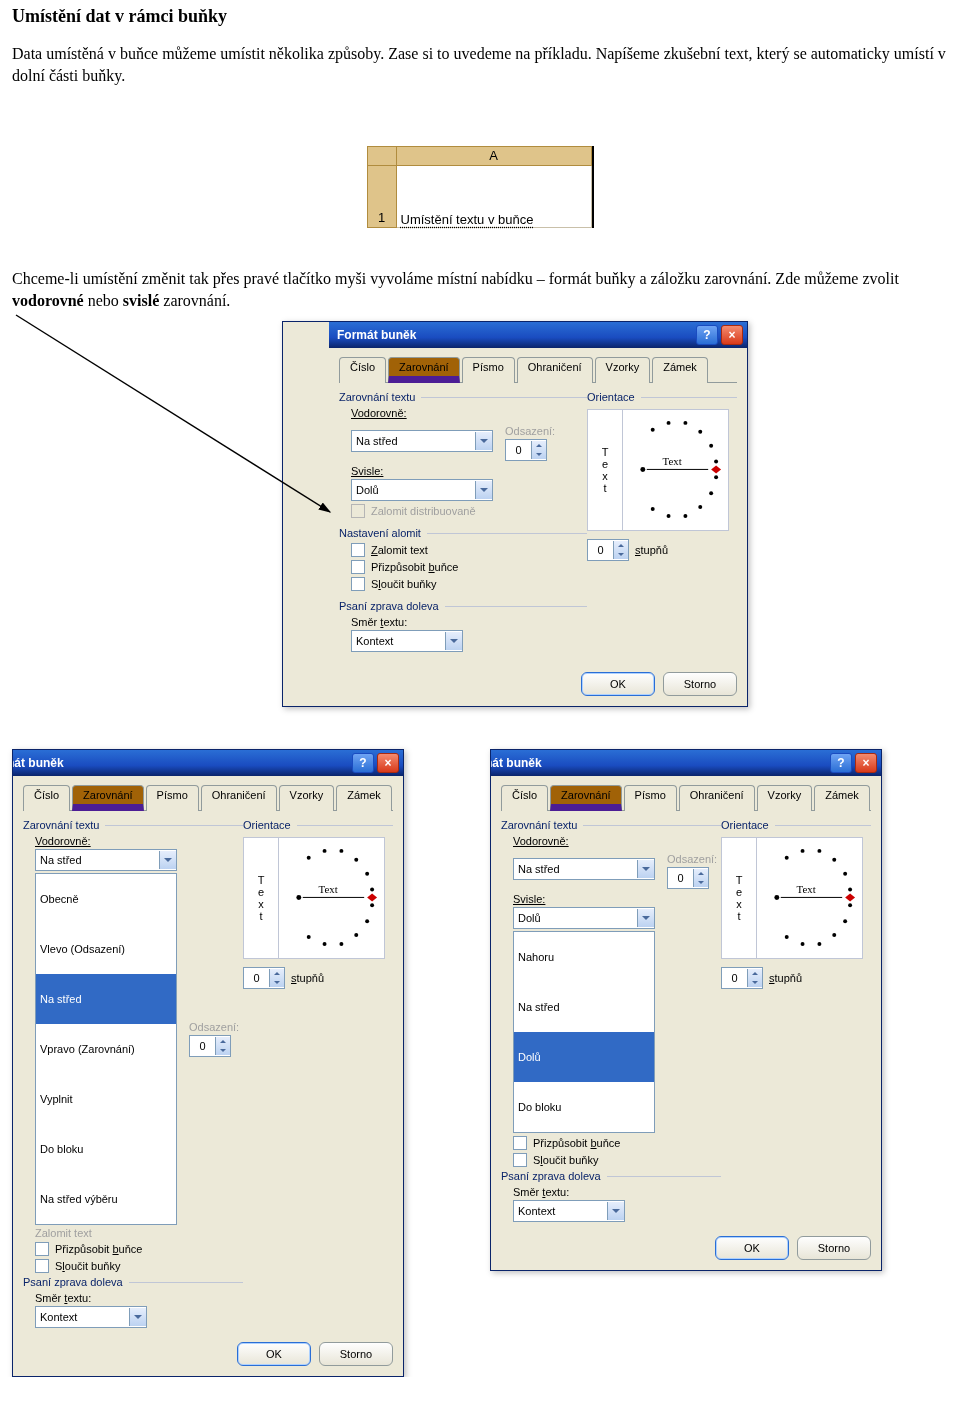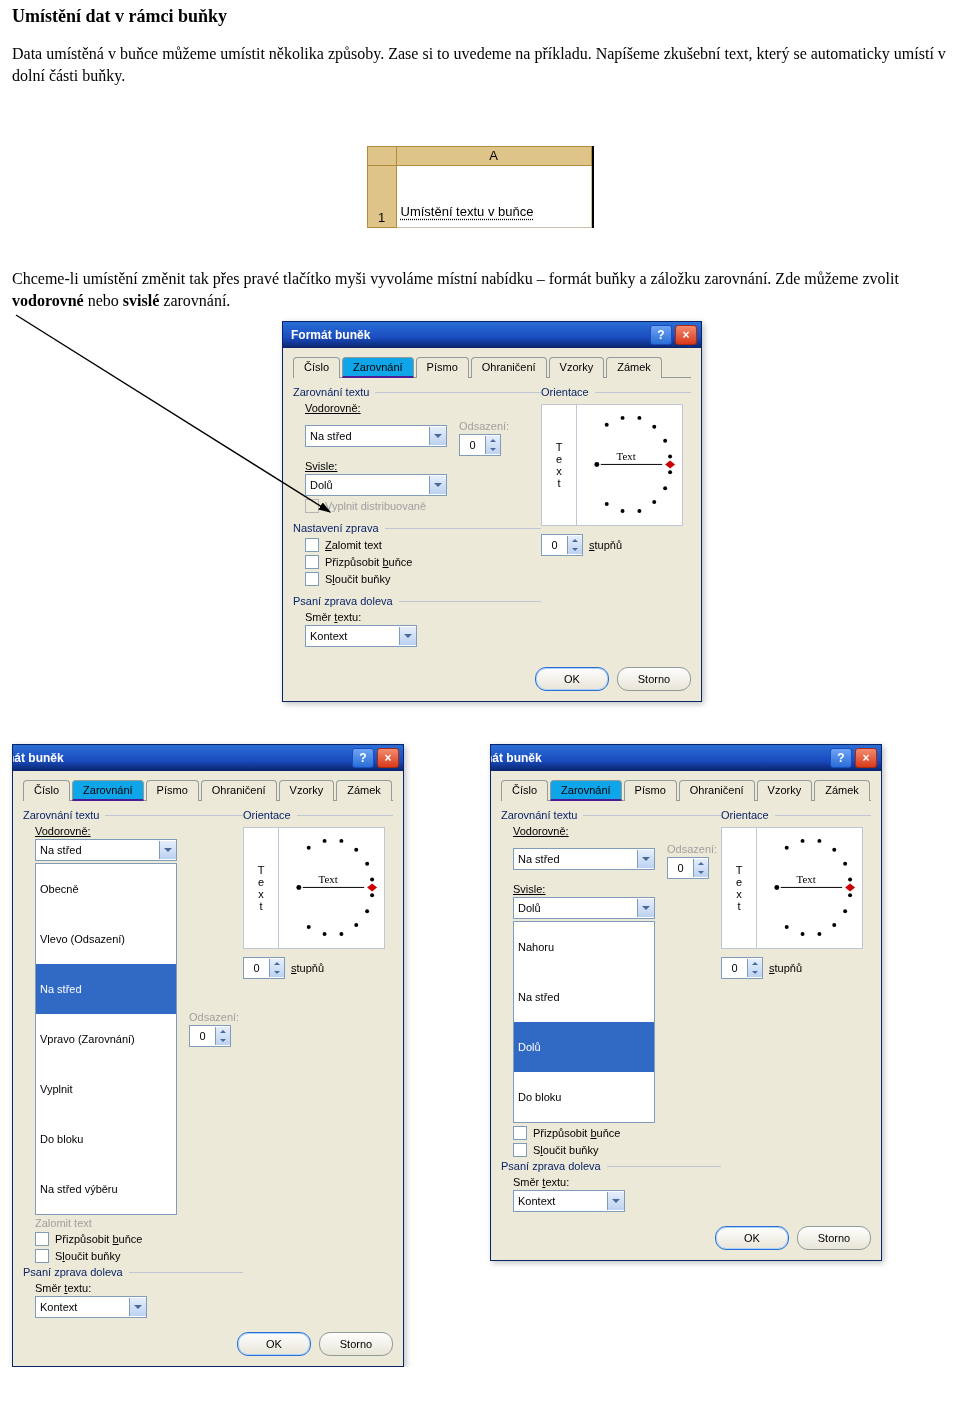--- a/index.html
+++ b/index.html
@@ -66,21 +66,21 @@
     padding-bottom: 2px;
   }
   .excel-cell {
     flex: 1;
     border: 1px solid #c9c0a9;
     border-top: none;
     border-left: none;
     box-sizing: border-box;
     display: flex;
     align-items: flex-end;
-    padding: 8px 4px;
+    padding: 0 4px;
     background: #fff;
     text-decoration: underline dotted;
     text-underline-offset: 3px;
   }
 
   
   .arrow-wrap {
     position: relative;
     height: 0;
   }
@@ -91,21 +91,21 @@
   }
 
   
   .sans { font-family: Tahoma, Arial, sans-serif; }
   .dialog {
     width: 418px;
     border: 1px solid #0a246a;
     background: #ece9d8;
     box-shadow: 2px 2px 6px rgba(0,0,0,0.25);
   }
-  .dialog.c1 { margin: 0 0 0 270px; }
+  .dialog.c1 { margin: 0 0 0 270px; padding-left: 46px; }
   .titlebar {
     height: 26px;
     background: linear-gradient(to bottom, #2a6ed5, #1a4cc0 60%, #0a246a);
     display: flex;
     align-items: center;
     padding: 0 4px 0 8px;
     color: #fff;
     font-size: 12px;
     font-weight: bold;
   }
@@ -141,22 +141,22 @@
     border: 1px solid #919b9c;
     border-bottom: none;
     background: #ece9d8;
     border-radius: 4px 4px 0 0;
     margin-right: 2px;
     position: relative;
     top: 1px;
     font-size: 11px;
   }
   .tab.active {
-    background: #0ea5e9;
-    border-bottom: 2px solid #4c1d95;
+    background: #a16207;
+    border-bottom: 7px solid #4c1d95;
     top: 1px;
     z-index: 2;
   }
 
   .columns { display: flex; }
   .col-left { flex: 1.35; }
   .col-right { width: 150px; }
 
   .group-title {
     color: #0a246a;
@@ -281,21 +281,21 @@
     display: flex;
     justify-content: flex-end;
     gap: 8px;
     margin-top: 14px;
   }
   .btn {
     min-width: 72px;
     height: 22px;
     background: linear-gradient(#fefefe,#e8e5d7);
     border: 1px solid #919b9c;
-    border-radius: 11px;
+    border-radius: 6px;
     font-size: 11px;
     display: flex;
     align-items: center;
     justify-content: center;
   }
   .btn.default { border: 1px solid #2a6ed5; box-shadow: 0 0 0 1px #add1ff inset; }
 
   
   .bottom-row {
     display: flex;
@@ -407,27 +407,27 @@
           </div>
 
           <span class="lbl"><span class="under">Svisle:</span></span>
           <div class="combo">
             <span class="val">Dolů</span>
             <span class="dd"></span>
           </div>
 
           <div class="chk disabled">
             <span class="box"></span>
-              <span>Vyplnit distribuovaně</span>
+              <span>Zalomit distribuovaně</span>
           </div>
         </fieldset>
 
         <fieldset class="grp">
           <div class="grp-head">
-              <span class="group-title">Nastavení zprava</span>
+              <span class="group-title">Nastavení alomit</span>
               <span class="hr"></span>
             </div>
           <div class="chk">
               <span class="box"></span>
               <span><span class="under">Z</span>alomit text</span>
             </div>
           <div class="chk">
               <span class="box"></span>
               <span>Přizpůsobit <span class="under">b</span>uňce</span>
             </div>

